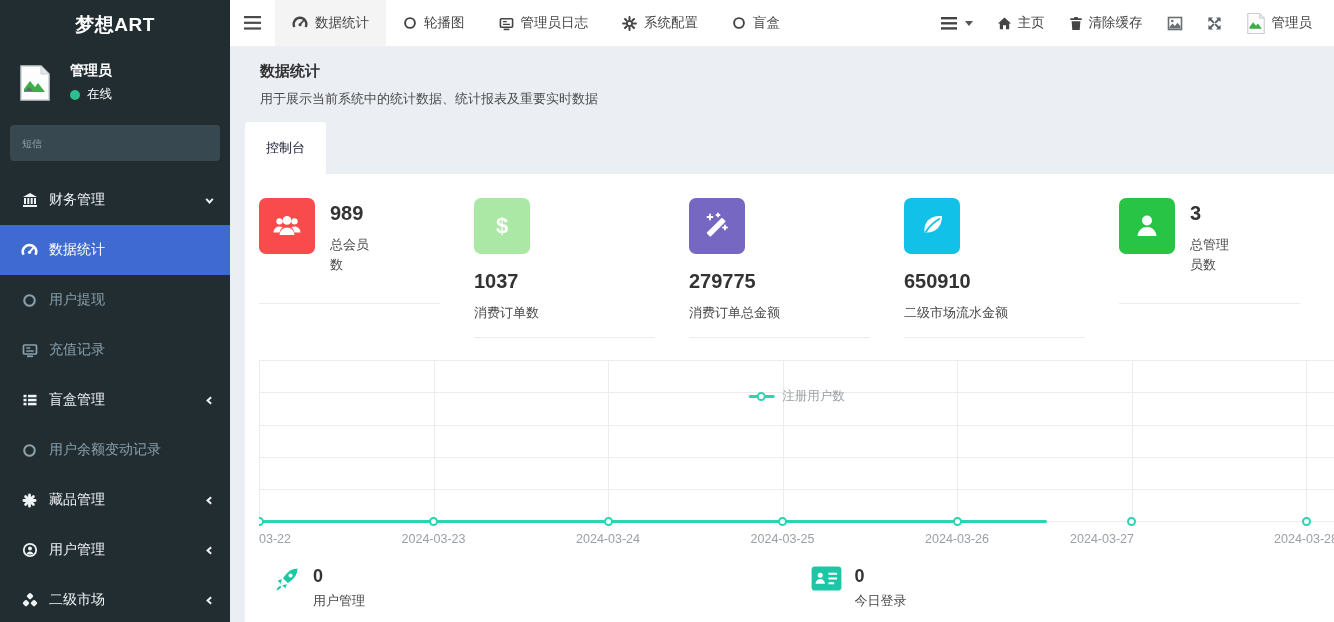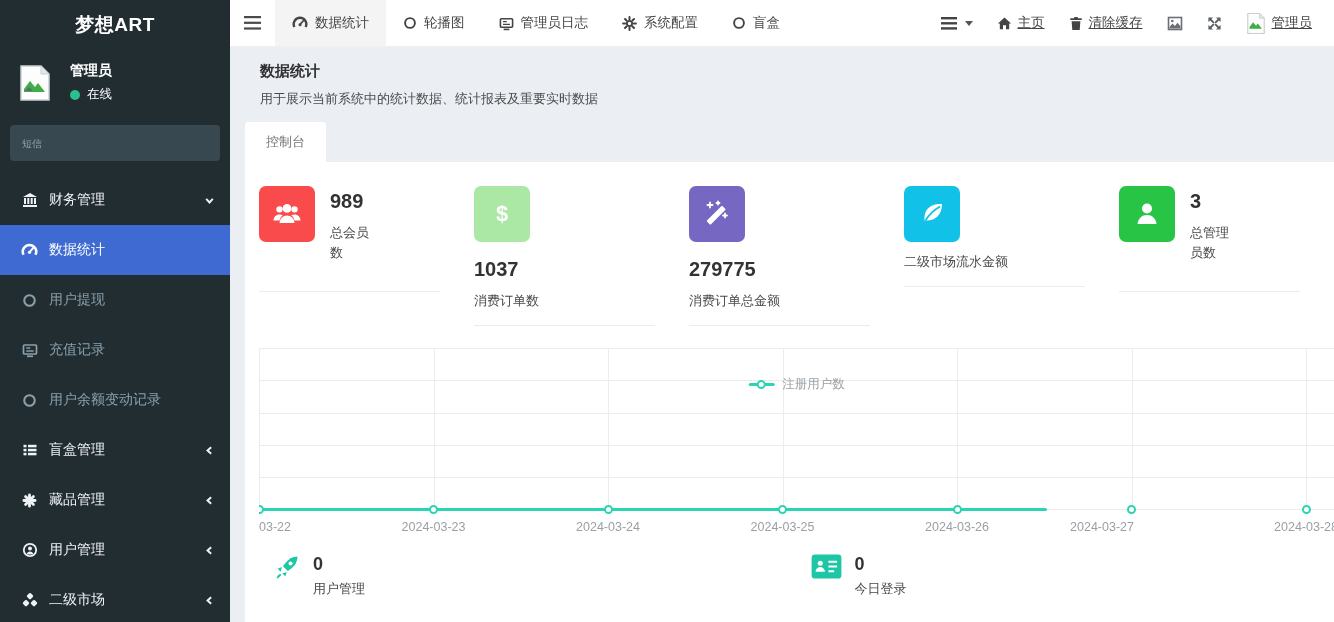--- a/index.html
+++ b/index.html
@@ -39,32 +39,32 @@
 
   
   .navbar { height:47px; background:#fff; display:flex; align-items:stretch; border-bottom:1px solid #eef0f2; }
   .hamburger { width:45px; display:flex; align-items:center; justify-content:center; cursor:pointer; color:#4a4a4a; }
   .ntabs { display:flex; align-items:stretch; }
   .ntab { display:flex; align-items:center; gap:7px; padding:0 17px; font-size:13.5px; color:#444;
           cursor:pointer; }
   .ntab.active { background:#f4f4f4; }
   .nav-right { margin-left:auto; display:flex; align-items:center; gap:24px; padding-right:22px;
                font-size:13.5px; color:#444; }
-  .nitem { display:flex; align-items:center; gap:6px; cursor:pointer; color:#444;text-decoration:underline; }
+  .nitem { display:flex; align-items:center; gap:6px; cursor:pointer; color:#444; }
   .caret { width:0; height:0; border-left:4px solid transparent; border-right:4px solid transparent;
            border-top:5px solid #555; margin-left:2px; }
 
   
   .content { flex:1; display:flex; flex-direction:column; background:#ebeff4; min-height:0; }
   .content-header { padding:15px 15px 0 30px; }
   .page-title { font-size:15px; font-weight:bold; color:#303030; margin-bottom:9px; }
   .page-sub { font-size:13px; color:#4b4b4b; }
   .tabs-row { margin:14px 0 0 15px; }
-  .tab { display:inline-block; background:#fff; color:#737373; font-size:13px;
-         padding:11px 21px; border-radius:3px 3px 0 0; cursor:pointer; }
+  .tab { display:inline-block; background:#fff; color:#0f172a; font-size:13px;
+         padding:17px 21px; border-radius:3px 3px 0 0; cursor:pointer; }
   .panel { flex:1; margin-left:15px; background:#fff; padding:24px 0 0 14px; overflow:hidden; }
 
   
   .stats { display:flex; align-items:flex-start; }
   .card { flex:1; margin-right:34px; border-bottom:1px solid #ececec; }
   .card.h { display:flex; gap:15px; padding-bottom:28px; }
   .card.v { padding-bottom:14px; }
   .icbox { width:56px; height:56px; min-width:56px; border-radius:7px;
            display:flex; align-items:center; justify-content:center; }
   .ic-red    { background:#f94b4b; }
@@ -179,46 +179,46 @@
       <span class="micon">
         <svg width="16" height="16" viewBox="0 0 16 16" fill="none" stroke="currentColor" stroke-width="1.7">
           <rect x="1.5" y="3" width="13" height="9" rx="1"></rect>
             <path d="M4.3 6h4M4.3 9h7.4" stroke-width="1.4"></path>
             <path d="M5 14.3h6"></path>
         </svg>
       </span>
       <span>充值记录</span>
     </li>
 
-    <li class="mi sub">
-      <span class="micon">
-        <svg width="15" height="15" viewBox="0 0 16 16" fill="none" stroke="currentColor" stroke-width="2.2">
-            <circle cx="8" cy="8" r="5.6"></circle>
-          </svg>
-      </span>
-      <span>用户余额变动记录</span>
-    </li>
-
     <li class="mi top">
       <span class="micon">
         <svg width="16" height="16" viewBox="0 0 16 16" fill="currentColor">
           <rect x="1.5" y="2.8" width="3" height="2.5"></rect>
             <rect x="6" y="2.8" width="8.5" height="2.5"></rect>
           <rect x="1.5" y="6.8" width="3" height="2.5"></rect>
             <rect x="6" y="6.8" width="8.5" height="2.5"></rect>
           <rect x="1.5" y="10.8" width="3" height="2.5"></rect>
             <rect x="6" y="10.8" width="8.5" height="2.5"></rect>
         </svg>
       </span>
       <span>盲盒管理</span>
       <span class="chev">
         <svg width="11" height="11" viewBox="0 0 10 10" fill="none" stroke="currentColor" stroke-width="1.8">
             <polyline points="6.5,2 3.2,5 6.5,8"></polyline>
           </svg>
       </span>
+    </li>
+
+    <li class="mi sub">
+      <span class="micon">
+        <svg width="15" height="15" viewBox="0 0 16 16" fill="none" stroke="currentColor" stroke-width="2.2">
+            <circle cx="8" cy="8" r="5.6"></circle>
+          </svg>
+      </span>
+      <span>用户余额变动记录</span>
     </li>
 
     <li class="mi top">
       <span class="micon">
         <svg width="15" height="15" viewBox="0 0 16 16" stroke="currentColor" stroke-width="3" stroke-linecap="round">
           <path d="M8 2v12M2 8h12M3.8 3.8l8.4 8.4M12.2 3.8L3.8 12.2"></path>
         </svg>
       </span>
       <span>藏品管理</span>
       <span class="chev">
@@ -434,20 +434,21 @@
           <div class="lbl">消费订单总金额</div>
         </div>
 
         <div class="card v">
           <div class="icbox ic-cyan">
             <svg width="30" height="30" viewBox="0 0 30 30">
               <path d="M25 5C13 4 6.5 11 7.5 21.5 18 22.5 25 16 25 5z" fill="#fff"></path>
               <path d="M8.5 21.5C12 15.5 17 11 23 7.5" stroke="#12c1e8" stroke-width="1.8" fill="none"></path>
             </svg>
           </div>
+          <div class="num">650910</div>
           <div class="lbl">二级市场流水金额</div>
         </div>
 
         <div class="card h">
           <div class="icbox ic-green">
             <svg width="28" height="28" viewBox="0 0 28 28" fill="#fff">
               <circle cx="14" cy="8.5" r="5"></circle>
               <path d="M4.5 24c.6-5.6 4.4-9 9.5-9s8.9 3.4 9.5 9z"></path>
             </svg>
           </div>

